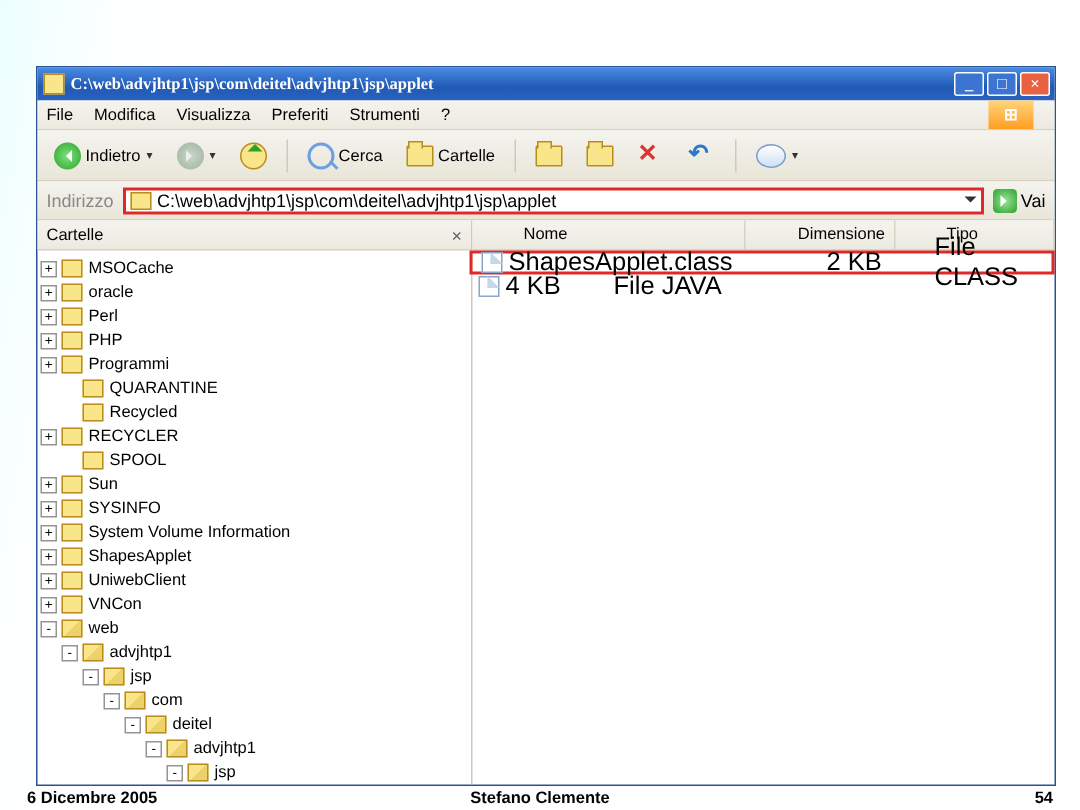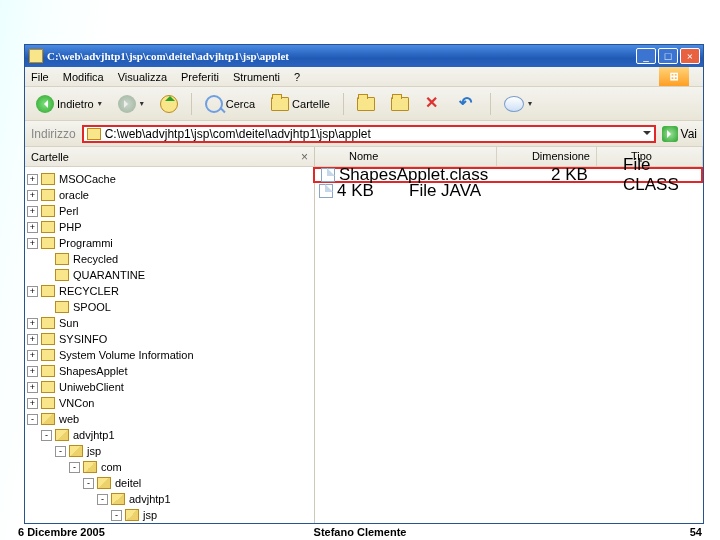--- a/index.html
+++ b/index.html
@@ -184,27 +184,27 @@
             </div>
             <div class="node">
               <span class="tw">+</span>
               <span class="fico"></span>
               <span>Programmi</span>
             </div>
             <div class="node">
               <span class="sp"></span>
               <span class="sp"></span>
               <span class="fico"></span>
+              <span>QUARANTINE</span>
+            </div>
+            <div class="node">
+              <span class="sp"></span>
+              <span class="sp"></span>
+              <span class="fico"></span>
               <span>Recycled</span>
-            </div>
-            <div class="node">
-              <span class="sp"></span>
-              <span class="sp"></span>
-              <span class="fico"></span>
-              <span>QUARANTINE</span>
             </div>
             <div class="node">
               <span class="tw">+</span>
               <span class="fico"></span>
               <span>RECYCLER</span>
             </div>
             <div class="node">
               <span class="sp"></span>
               <span class="sp"></span>
               <span class="fico"></span>

